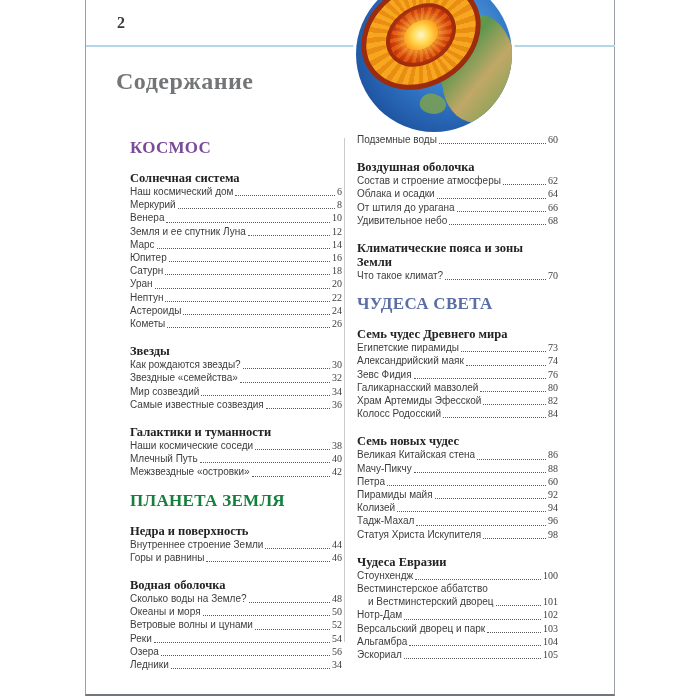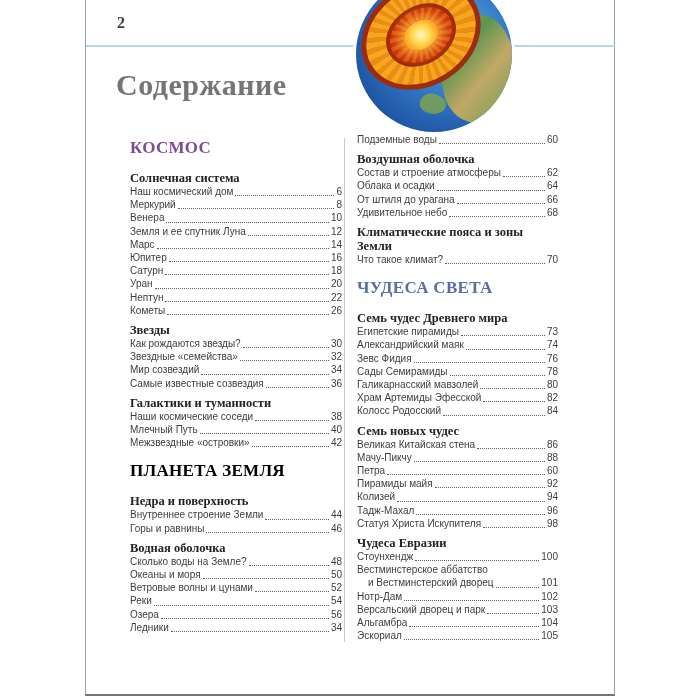--- a/index.html
+++ b/index.html
@@ -24,21 +24,21 @@
   }
 
   .header-rule {
     position:absolute; left:86px; top:45px; width:529px; height:2px;
     background:#b3d8e9;
   }
 
   .doc-title {
     position:absolute; left:116px; top:68px;
     font-family:"Liberation Serif", serif; font-weight:bold;
-    font-size:30px; letter-spacing:0.5px; color:#737577;
+    font-size:24px; letter-spacing:0.5px; color:#737577;
   }
 
   
   .earth {
     position:absolute; left:356px; top:-24px; width:156px; height:156px;
     border-radius:50%; overflow:hidden;
     background: radial-gradient(circle at 62% 40%, #5aa7e4 0%, #2f72c2 48%, #1b4f9b 82%, #143e7c 100%);
     box-shadow: 0 0 0 3px #ffffff;
   }
   .earth .land {
@@ -93,37 +93,37 @@
     font-size:17px; line-height:19px;
     margin-top:12px; margin-bottom:3px;
     letter-spacing:0.3px;
   }
   .col .sec:first-child { margin-top:0; }
 
   .sub {
     font-family:"Liberation Serif", serif; font-weight:bold;
     font-size:12.5px; line-height:14px;
     color:#232323;
-    margin-top:6px;
+    margin-top:14px;
   }
   .sec + .sub { margin-top:14px; }
 
   .row {
     display:flex; align-items:flex-end;
     font-size:10px; line-height:13.2px;
     color:#3d3d3d;
     white-space:nowrap;
   }
   .row .lbl { flex:0 0 auto; }
   .row .lead {
     flex:1 1 auto; min-width:6px;
     border-bottom:1.6px dotted #5d5d5d;
     margin:0 2px 2px 2px;
   }
-  .row .num { flex:0 0 auto; }
+  .row .num { flex:0 0 auto;font-family:Liberation Serif, serif; }
   .row.wrap2 { padding-left:11px;text-align:right; }
 </style>
 </head>
 <body>
 
 <div class="canvas">
 
   <div class="page"></div>
 
   <div class="page-number">2</div>
@@ -186,20 +186,25 @@
         <span class="lbl">Уран</span>
         <span class="lead"></span>
         <span class="num">20</span>
       </div>
       <div class="row">
         <span class="lbl">Нептун</span>
         <span class="lead"></span>
         <span class="num">22</span>
       </div>
       <div class="row">
+        <span class="lbl">Астероиды</span>
+        <span class="lead"></span>
+        <span class="num">24</span>
+      </div>
+      <div class="row">
         <span class="lbl">Кометы</span>
         <span class="lead"></span>
         <span class="num">26</span>
       </div>
       <div class="sub">Звезды</div>
       <div class="row">
         <span class="lbl">Как рождаются звезды?</span>
         <span class="lead"></span>
         <span class="num">30</span>
       </div>
@@ -227,21 +232,21 @@
       <div class="row">
         <span class="lbl">Млечный Путь</span>
         <span class="lead"></span>
         <span class="num">40</span>
       </div>
       <div class="row">
         <span class="lbl">Межзвездные «островки»</span>
         <span class="lead"></span>
         <span class="num">42</span>
       </div>
-      <div class="sec" style="color: #000000;">ПЛАНЕТА ЗЕМЛЯ</div>
+      <div class="sec" style="color: #15803d;">ПЛАНЕТА ЗЕМЛЯ</div>
       <div class="sub">Недра и поверхность</div>
       <div class="row">
         <span class="lbl">Внутреннее строение Земли</span>
         <span class="lead"></span>
         <span class="num">44</span>
       </div>
       <div class="row">
         <span class="lbl">Горы и равнины</span>
         <span class="lead"></span>
         <span class="num">46</span>
@@ -322,25 +327,20 @@
         <span class="lbl">Александрийский маяк</span>
         <span class="lead"></span>
         <span class="num">74</span>
       </div>
       <div class="row">
         <span class="lbl">Зевс Фидия</span>
         <span class="lead"></span>
         <span class="num">76</span>
       </div>
       <div class="row">
-        <span class="lbl">Сады Семирамиды</span>
-        <span class="lead"></span>
-        <span class="num">78</span>
-      </div>
-      <div class="row">
         <span class="lbl">Галикарнасский мавзолей</span>
         <span class="lead"></span>
         <span class="num">80</span>
       </div>
       <div class="row">
         <span class="lbl">Храм Артемиды Эфесской</span>
         <span class="lead"></span>
         <span class="num">82</span>
       </div>
       <div class="row">

